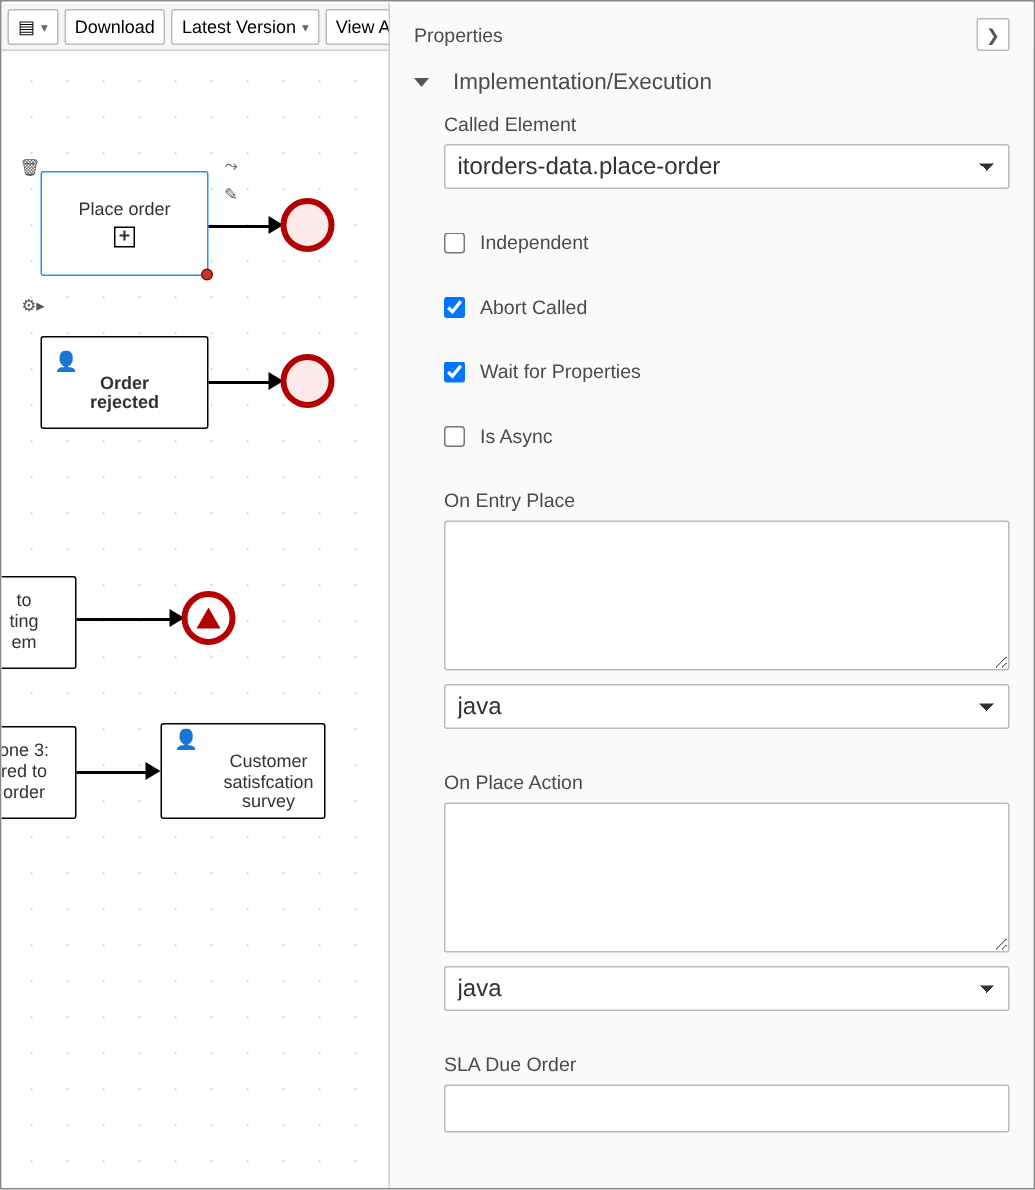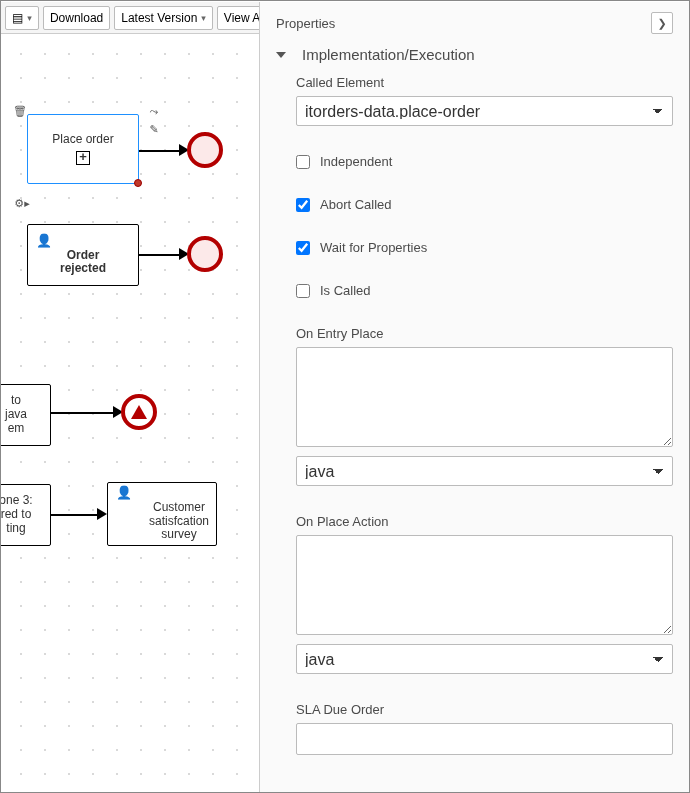--- a/index.html
+++ b/index.html
@@ -214,33 +214,33 @@
     <span class="user-ico">👤</span>
     <span style="white-space:pre-line;font-weight:bold;">Order
 rejected</span>
   </div>
   <div class="edge" style="left:138px; top:220px; width:42px;"></div>
   <div class="arrowhead" style="left:178px; top:214px;"></div>
   <div class="endevent" style="left:186px; top:202px;"></div>
 
   <div class="node" style="left:-20px; top:350px; width:70px; height:62px;">
     <span style="white-space:pre-line;">to
-java
+ting
 em</span>
   </div>
   <div class="edge" style="left:50px; top:378px; width:64px;"></div>
   <div class="arrowhead" style="left:112px; top:372px;"></div>
   <div class="endsignal" style="left:120px; top:360px;">
     <div class="tri"></div>
   </div>
 
   <div class="node" style="left:-20px; top:450px; width:70px; height:62px;">
     <span style="white-space:pre-line;">one 3:
 red to
-ting</span>
+order</span>
   </div>
   <div class="edge" style="left:50px; top:480px; width:48px;"></div>
   <div class="arrowhead" style="left:96px; top:474px;"></div>
   <div class="node" style="left:106px; top:448px; width:110px; height:64px; flex-direction:column;">
     <span class="user-ico">👤</span>
     <span style="white-space:pre-line;margin-left:34px;">Customer
 satisfcation
 survey</span>
   </div>
 </div>
@@ -277,21 +277,21 @@
       <span>Abort Called</span>
     </label>
 
     <label class="checkbox-row">
       <input type="checkbox" checked="" style="">
       <span>Wait for Properties</span>
     </label>
 
     <label class="checkbox-row">
       <input type="checkbox" style="">
-      <span>Is Called</span>
+      <span>Is Async</span>
     </label>
 
 
     <div>
       <label class="field-label">On Entry Place</label>
       <textarea class="textarea" style=""></textarea>
       <select class="select" style="margin-top:6px;">
         <option>java</option>
       </select>
     </div>

